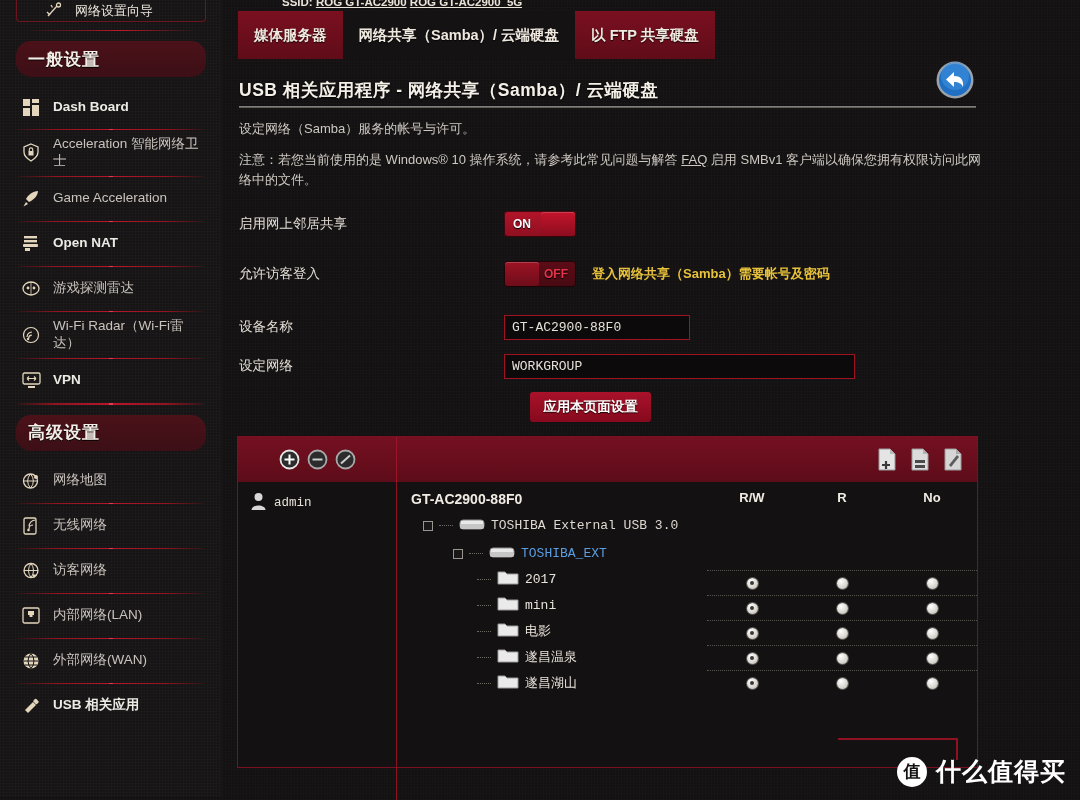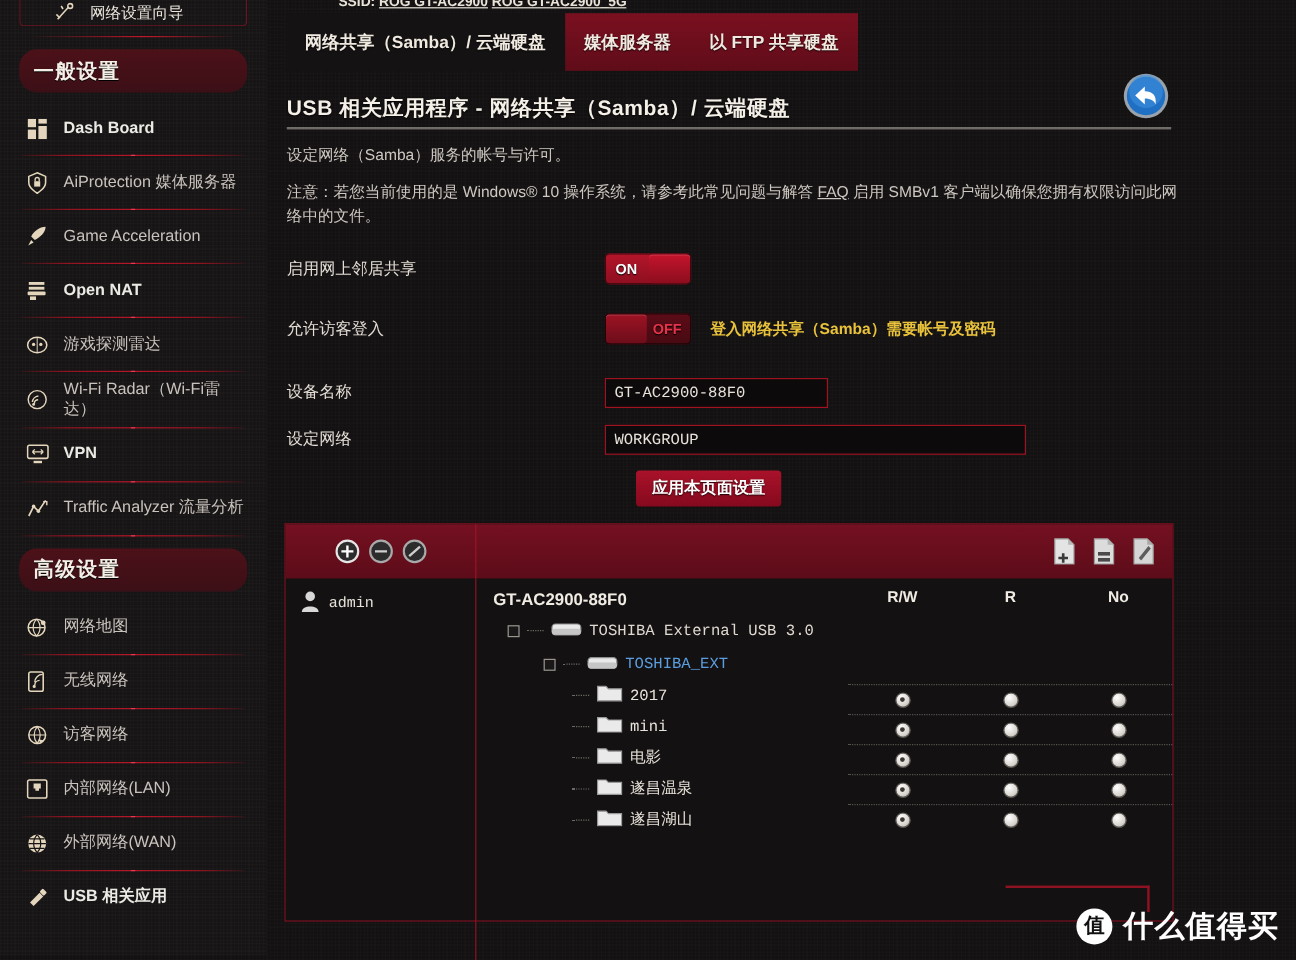--- a/index.html
+++ b/index.html
@@ -250,21 +250,21 @@
     <div class="sb-rule"></div>
 
     <div class="sb-item">
       <span class="sb-ico">
         <svg width="18" height="19" viewBox="0 0 18 19">
             <path d="M9 1 L16 4 V9 C16 14 9 18 9 18 C9 18 2 14 2 9 V4 Z" fill="none" stroke="#e3d6bc" stroke-width="1.3"></path>
             <rect x="6.5" y="8" width="5" height="4.5" fill="#e3d6bc"></rect>
             <path d="M7.3 8 V6.6 a1.7 1.7 0 0 1 3.4 0 V8" fill="none" stroke="#e3d6bc" stroke-width="1.1"></path>
           </svg>
       </span>
-      <span class="lbl">AiProtection 媒体服务器</span>
+      <span class="lbl">Acceleration 智能网络卫士</span>
     </div>
     <div class="sb-rule"></div>
 
     <div class="sb-item">
       <span class="sb-ico">
         <svg width="18" height="18" viewBox="0 0 18 18">
             <path d="M16 1 C11 1 6 5 4 9 l3 3 C11 10 16 6 16 1 Z" fill="#e3d6bc"></path>
             <path d="M4 12 L1.5 16.5 L6 14" fill="#e3d6bc"></path>
           </svg>
       </span>
@@ -318,31 +318,20 @@
         <svg width="19" height="17" viewBox="0 0 19 17">
             <rect x="1" y="1" width="17" height="11" rx="1.5" fill="none" stroke="#e3d6bc" stroke-width="1.3"></rect>
             <path d="M5 6.5 h9 M5 6.5 l2-2 M5 6.5 l2 2 M14 6.5 l-2-2 M14 6.5 l-2 2" stroke="#e3d6bc" stroke-width="1.1" fill="none"></path>
             <rect x="6" y="14" width="7" height="2" fill="#e3d6bc"></rect>
           </svg>
       </span>
       <span class="lbl">VPN</span>
     </div>
     <div class="sb-rule"></div>
 
-    <div class="sb-item">
-      <span class="sb-ico">
-        <svg width="19" height="17" viewBox="0 0 19 17">
-            <path d="M2 15 L6 7 L10 11 L16 2" fill="none" stroke="#e3d6bc" stroke-width="1.4"></path>
-            <circle cx="6" cy="7" r="1.5" fill="#e3d6bc"></circle>
-            <circle cx="10" cy="11" r="1.5" fill="#e3d6bc"></circle>
-            <path d="M14 3 l3 0 l0 3" fill="none" stroke="#e3d6bc" stroke-width="1.2"></path>
-          </svg>
-      </span>
-      <span class="lbl">Traffic Analyzer 流量分析</span>
-    </div>
     <div class="sb-rule"></div>
 
     <div class="sb-head">高级设置</div>
 
     <div class="sb-item">
       <span class="sb-ico">
         <svg width="18" height="18" viewBox="0 0 18 18">
             <circle cx="8.5" cy="9" r="7" fill="none" stroke="#e3d6bc" stroke-width="1.3"></circle>
             <path d="M1.7 9 h13.6 M8.5 2 a10 10 0 0 1 0 14 a10 10 0 0 1 0 -14" fill="none" stroke="#e3d6bc" stroke-width="1"></path>
             <circle cx="14" cy="5" r="2" fill="#e3d6bc"></circle>
@@ -414,22 +403,22 @@
 
   <section id="main">
 
     <div class="ssid-bar">
       <span>SSID:</span>
       <u>ROG GT-AC2900</u>
       <u>ROG GT-AC2900_5G</u>
     </div>
 
     <div class="tabs">
+      <div class="tab maroon">媒体服务器</div>
       <div class="tab active">网络共享（Samba）/ 云端硬盘</div>
-      <div class="tab maroon">媒体服务器</div>
       <div class="tab maroon">以 FTP 共享硬盘</div>
     </div>
 
     <div class="page-title">USB 相关应用程序 - 网络共享（Samba）/ 云端硬盘</div>
     <div class="title-rule"></div>
 
     <div class="backbtn">
       <svg width="40" height="40" viewBox="0 0 40 40">
         <circle cx="20" cy="20" r="18.5" fill="#9aa3ab"></circle>
         <circle cx="20" cy="20" r="16" fill="#1f6fc4"></circle>

